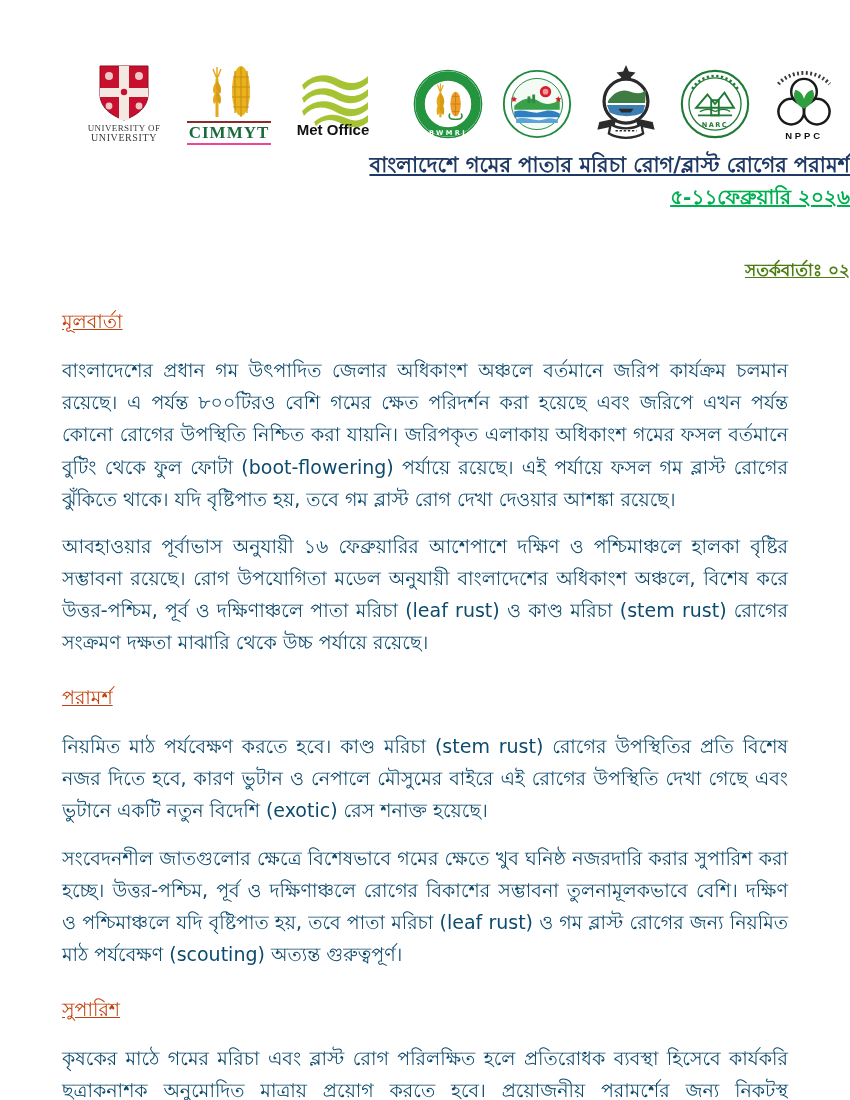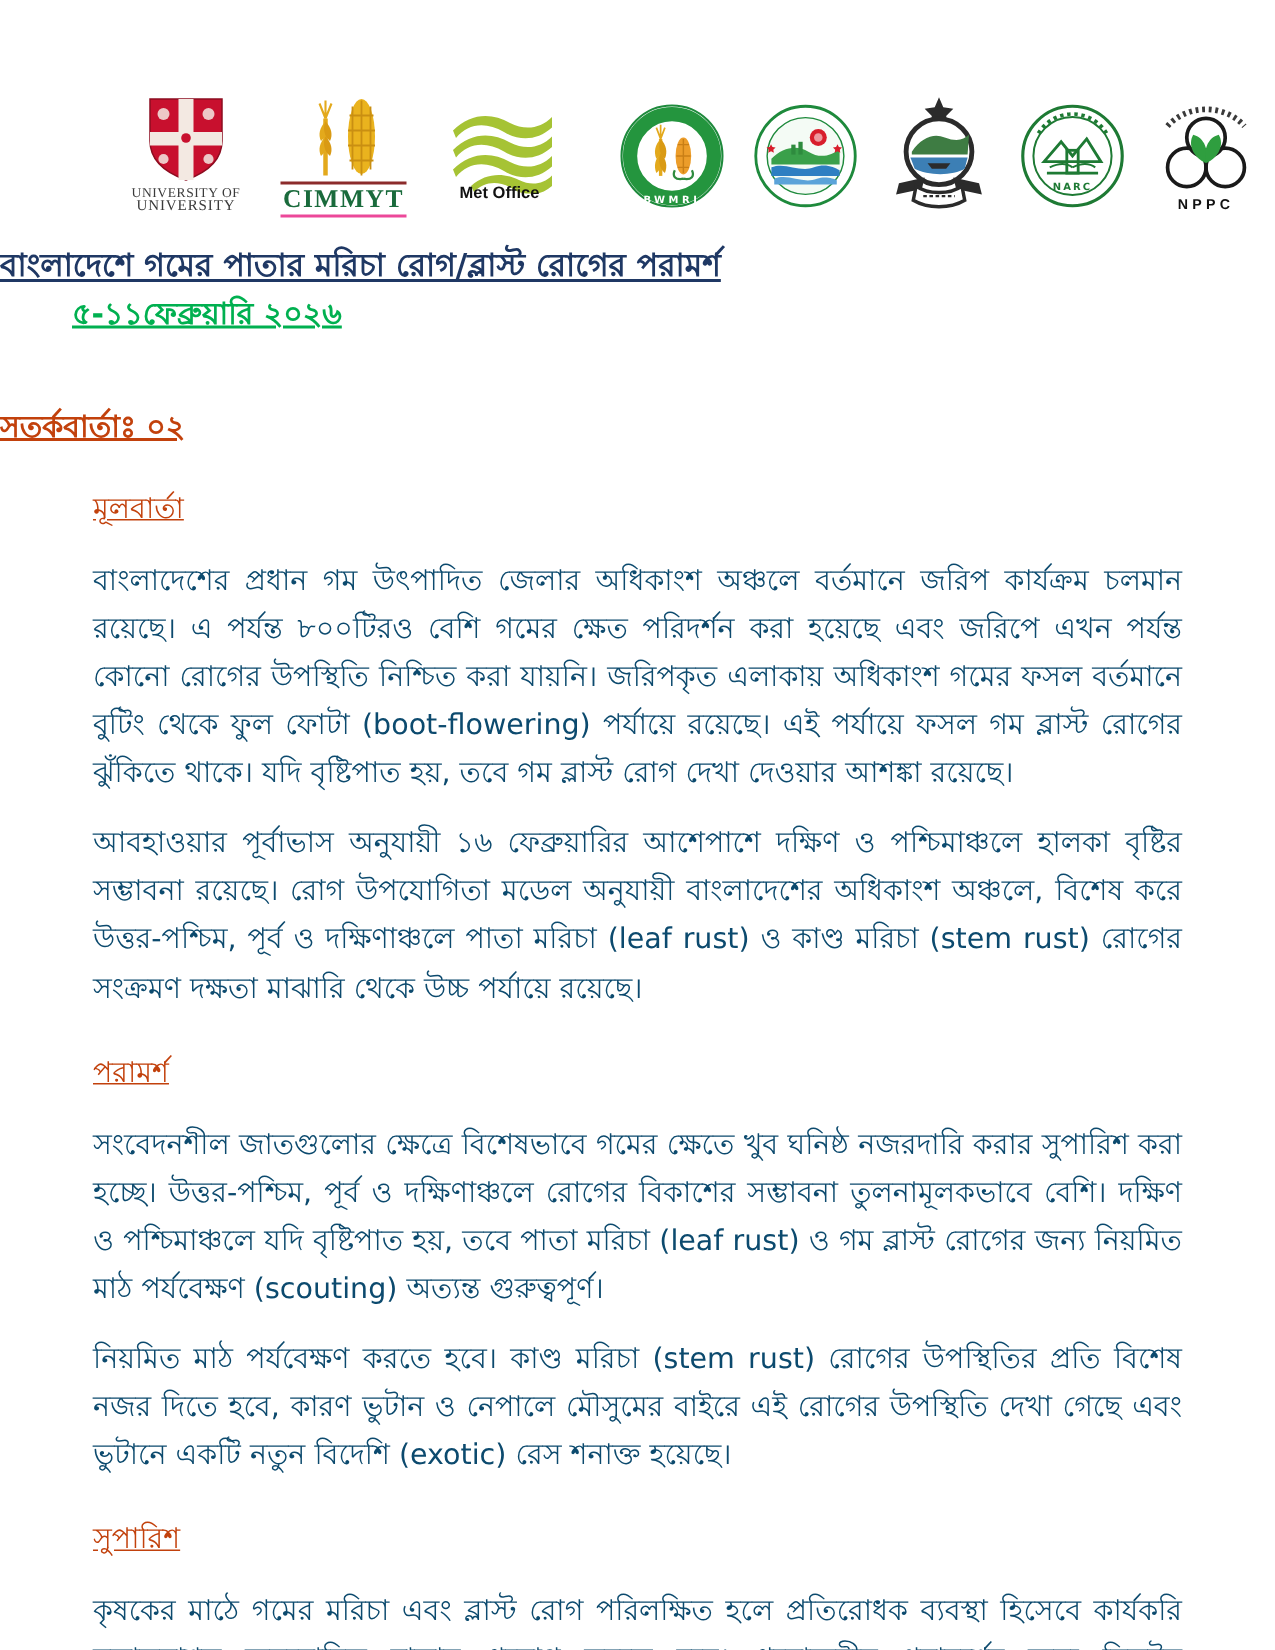--- a/index.html
+++ b/index.html
@@ -19,34 +19,34 @@
   .cam-text .l1 { font-size:9px; letter-spacing:0.4px; display:block; }
   .cam-text .l2 { font-size:10px; letter-spacing:0.6px; display:block; }
   .logo-cimmyt { width:86px; margin-right:4px; }
   .cimmyt-word {
     font-family:"Liberation Serif", serif; font-weight:bold; font-size:17px;
     color:#1a6b3c; letter-spacing:1px;
     border-top:2px solid #8c2b2b; border-bottom:2px solid #ec4899;
     padding:0 2px 1px 2px; line-height:1.15;
   }
   .logo-met { width:80px; margin-right:22px; }
-  .met-word { font-family:"Liberation Sans", sans-serif; font-weight:bold; font-size:11px; color:#111; margin-top:-6px; }
+  .met-word { font-family:"Liberation Sans", sans-serif; font-weight:bold; font-size:15px; color:#111; margin-top:-6px; }
   .seal { width:72px;align-items:center; }
   
-  .title-block { text-align:left; margin-top:12px; line-height:1.45; }
+  .title-block { text-align:right; line-height:1.45; }
   .doc-title {
     font-size:21px; font-weight:bold; color:#1f3864;
     text-decoration:underline; display:inline-block;
   }
   .doc-date {
     font-size:20px; font-weight:bold; color:#00b050;
     text-decoration:underline; display:block; margin-top:3px;padding-left:48px;
   }
   .doc-alert {
-    font-size:20px; font-weight:bold; color:#c2410c;
+    font-size:17px; font-weight:bold; color:#4d7c0f;
     text-decoration:underline; display:inline-block; margin-top:22px;
   }
   
   .content { padding:0 62px; }
   .section-heading {
     color:#c2410c; font-size:19px; font-weight:500;
     text-decoration:underline; margin-top:25px; display:inline-block;
   }
   .para {
     font-size:19px; line-height:1.69; text-align:justify; margin-top:15px;
@@ -203,22 +203,22 @@
   <div class="content">
 
     <div>
       <span class="section-heading">মূলবার্তা</span>
       <p class="para">বাংলাদেশের প্রধান গম উৎপাদিত জেলার অধিকাংশ অঞ্চলে বর্তমানে জরিপ কার্যক্রম চলমান রয়েছে। এ পর্যন্ত ৮০০টিরও বেশি গমের ক্ষেত পরিদর্শন করা হয়েছে এবং জরিপে এখন পর্যন্ত কোনো রোগের উপস্থিতি নিশ্চিত করা যায়নি। জরিপকৃত এলাকায় অধিকাংশ গমের ফসল বর্তমানে বুটিং থেকে ফুল ফোটা (boot-flowering) পর্যায়ে রয়েছে। এই পর্যায়ে ফসল গম ব্লাস্ট রোগের ঝুঁকিতে থাকে। যদি বৃষ্টিপাত হয়, তবে গম ব্লাস্ট রোগ দেখা দেওয়ার আশঙ্কা রয়েছে।</p>
       <p class="para">আবহাওয়ার পূর্বাভাস অনুযায়ী ১৬ ফেব্রুয়ারির আশেপাশে দক্ষিণ ও পশ্চিমাঞ্চলে হালকা বৃষ্টির সম্ভাবনা রয়েছে। রোগ উপযোগিতা মডেল অনুযায়ী বাংলাদেশের অধিকাংশ অঞ্চলে, বিশেষ করে উত্তর-পশ্চিম, পূর্ব ও দক্ষিণাঞ্চলে পাতা মরিচা (leaf rust) ও কাণ্ড মরিচা (stem rust) রোগের সংক্রমণ দক্ষতা মাঝারি থেকে উচ্চ পর্যায়ে রয়েছে।</p>
     </div>
 
     <div>
       <span class="section-heading">পরামর্শ</span>
+      <p class="para">নিয়মিত মাঠ পর্যবেক্ষণ করতে হবে। কাণ্ড মরিচা (stem rust) রোগের উপস্থিতির প্রতি বিশেষ নজর দিতে হবে, কারণ ভুটান ও নেপালে মৌসুমের বাইরে এই রোগের উপস্থিতি দেখা গেছে এবং ভুটানে একটি নতুন বিদেশি (exotic) রেস শনাক্ত হয়েছে।</p>
       <p class="para">সংবেদনশীল জাতগুলোর ক্ষেত্রে বিশেষভাবে গমের ক্ষেতে খুব ঘনিষ্ঠ নজরদারি করার সুপারিশ করা হচ্ছে। উত্তর-পশ্চিম, পূর্ব ও দক্ষিণাঞ্চলে রোগের বিকাশের সম্ভাবনা তুলনামূলকভাবে বেশি। দক্ষিণ ও পশ্চিমাঞ্চলে যদি বৃষ্টিপাত হয়, তবে পাতা মরিচা (leaf rust) ও গম ব্লাস্ট রোগের জন্য নিয়মিত মাঠ পর্যবেক্ষণ (scouting) অত্যন্ত গুরুত্বপূর্ণ।</p>
-      <p class="para">নিয়মিত মাঠ পর্যবেক্ষণ করতে হবে। কাণ্ড মরিচা (stem rust) রোগের উপস্থিতির প্রতি বিশেষ নজর দিতে হবে, কারণ ভুটান ও নেপালে মৌসুমের বাইরে এই রোগের উপস্থিতি দেখা গেছে এবং ভুটানে একটি নতুন বিদেশি (exotic) রেস শনাক্ত হয়েছে।</p>
     </div>
 
     <div>
       <span class="section-heading">সুপারিশ</span>
       <p class="para">কৃষকের মাঠে গমের মরিচা এবং ব্লাস্ট রোগ পরিলক্ষিত হলে প্রতিরোধক ব্যবস্থা হিসেবে কার্যকরি ছত্রাকনাশক অনুমোদিত মাত্রায় প্রয়োগ করতে হবে। প্রয়োজনীয় পরামর্শের জন্য নিকটস্থ উপসহকারী কৃষি কর্মকর্তা অথবা উপজেলা কৃষি অফিস অথবা বিডাব্লিউএমআরআই এর অফিসে যোগাযোগ করুন।</p>
     </div>
 
   </div>
 
 </div>

